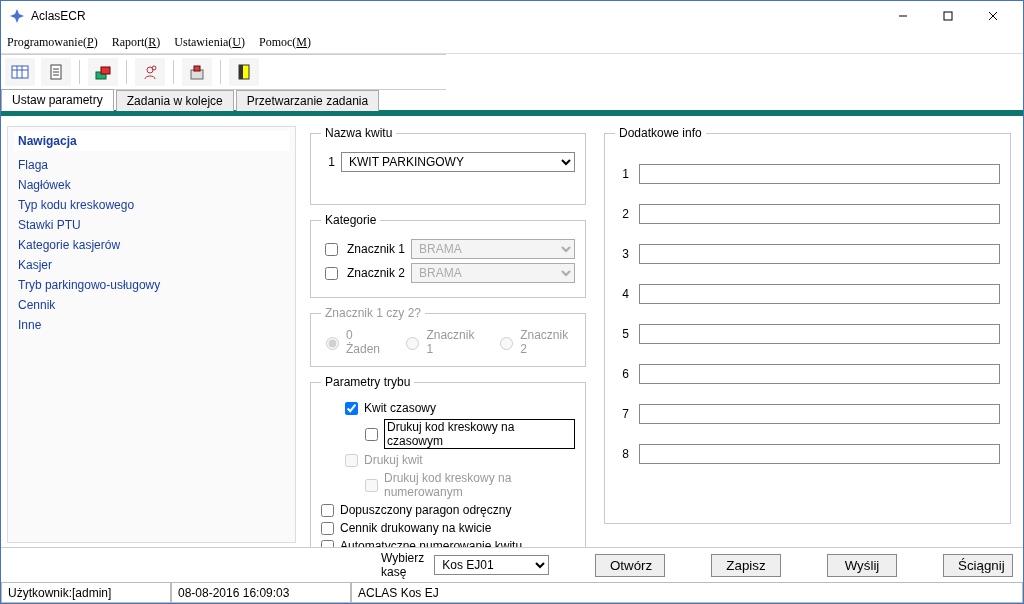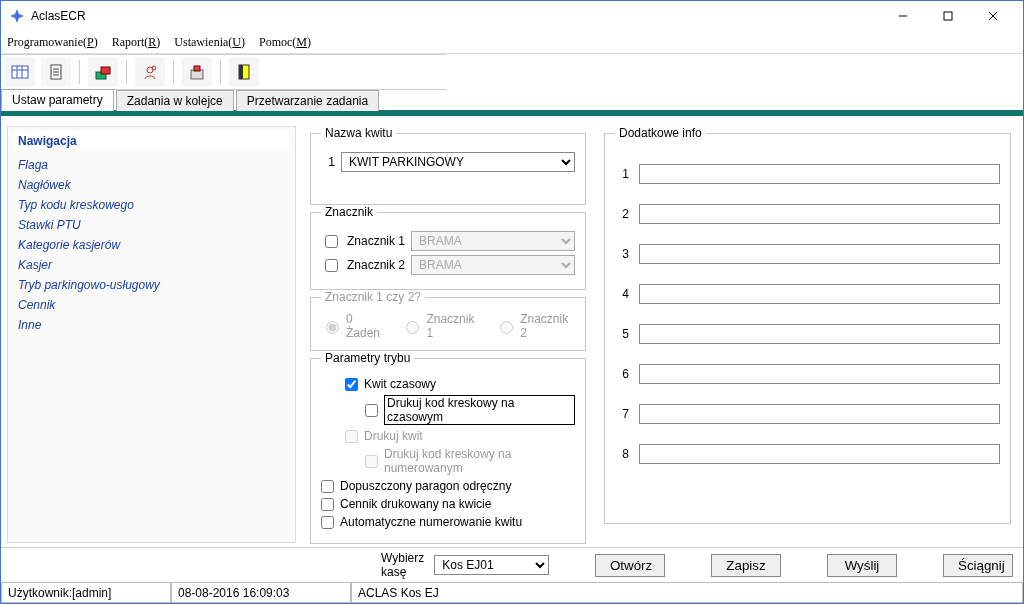--- a/index.html
+++ b/index.html
@@ -116,32 +116,31 @@
 .sidebar .hdr {
   color: #1a3ea0;
   font-weight: bold;
   background: #fff;
   padding: 3px 4px;
   margin-bottom: 4px;
 }
 .sidebar .item {
   color: #1a3ea0;
   padding: 3px 4px;
-  font-style: italic;
 }
 .main {
   flex: 1;
   display: flex;
   gap: 14px;
 }
 .col-left {
   width: 280px;
   display:flex;
   flex-direction:column;
-  gap:0;
+  gap:8px;
 }
 .col-right {
   flex: 1;
 }
 fieldset {
   border: 1px solid #c8c8c8;
   padding: 8px 10px 10px 10px;
 }
 fieldset.disabled legend, fieldset.disabled label, fieldset.disabled span { color:#9a9a9a; }
 legend {
@@ -324,21 +323,21 @@
           <div class="row">
             <span class="num-label">1</span>
             <select style="flex:1">
               <option>KWIT PARKINGOWY</option>
             </select>
           </div>
           <div style="height:18px"></div>
         </fieldset>
 
         <fieldset>
-          <legend>Znacznik</legend>
+          <legend>Kategorie</legend>
           <div class="row">
             <input type="checkbox" style="">
             <span>Znacznik  1</span>
             <select style="flex:1" disabled="">
               <option>BRAMA</option>
             </select>
           </div>
           <div class="row">
             <input type="checkbox" style="">
             <span>Znacznik  2</span>

